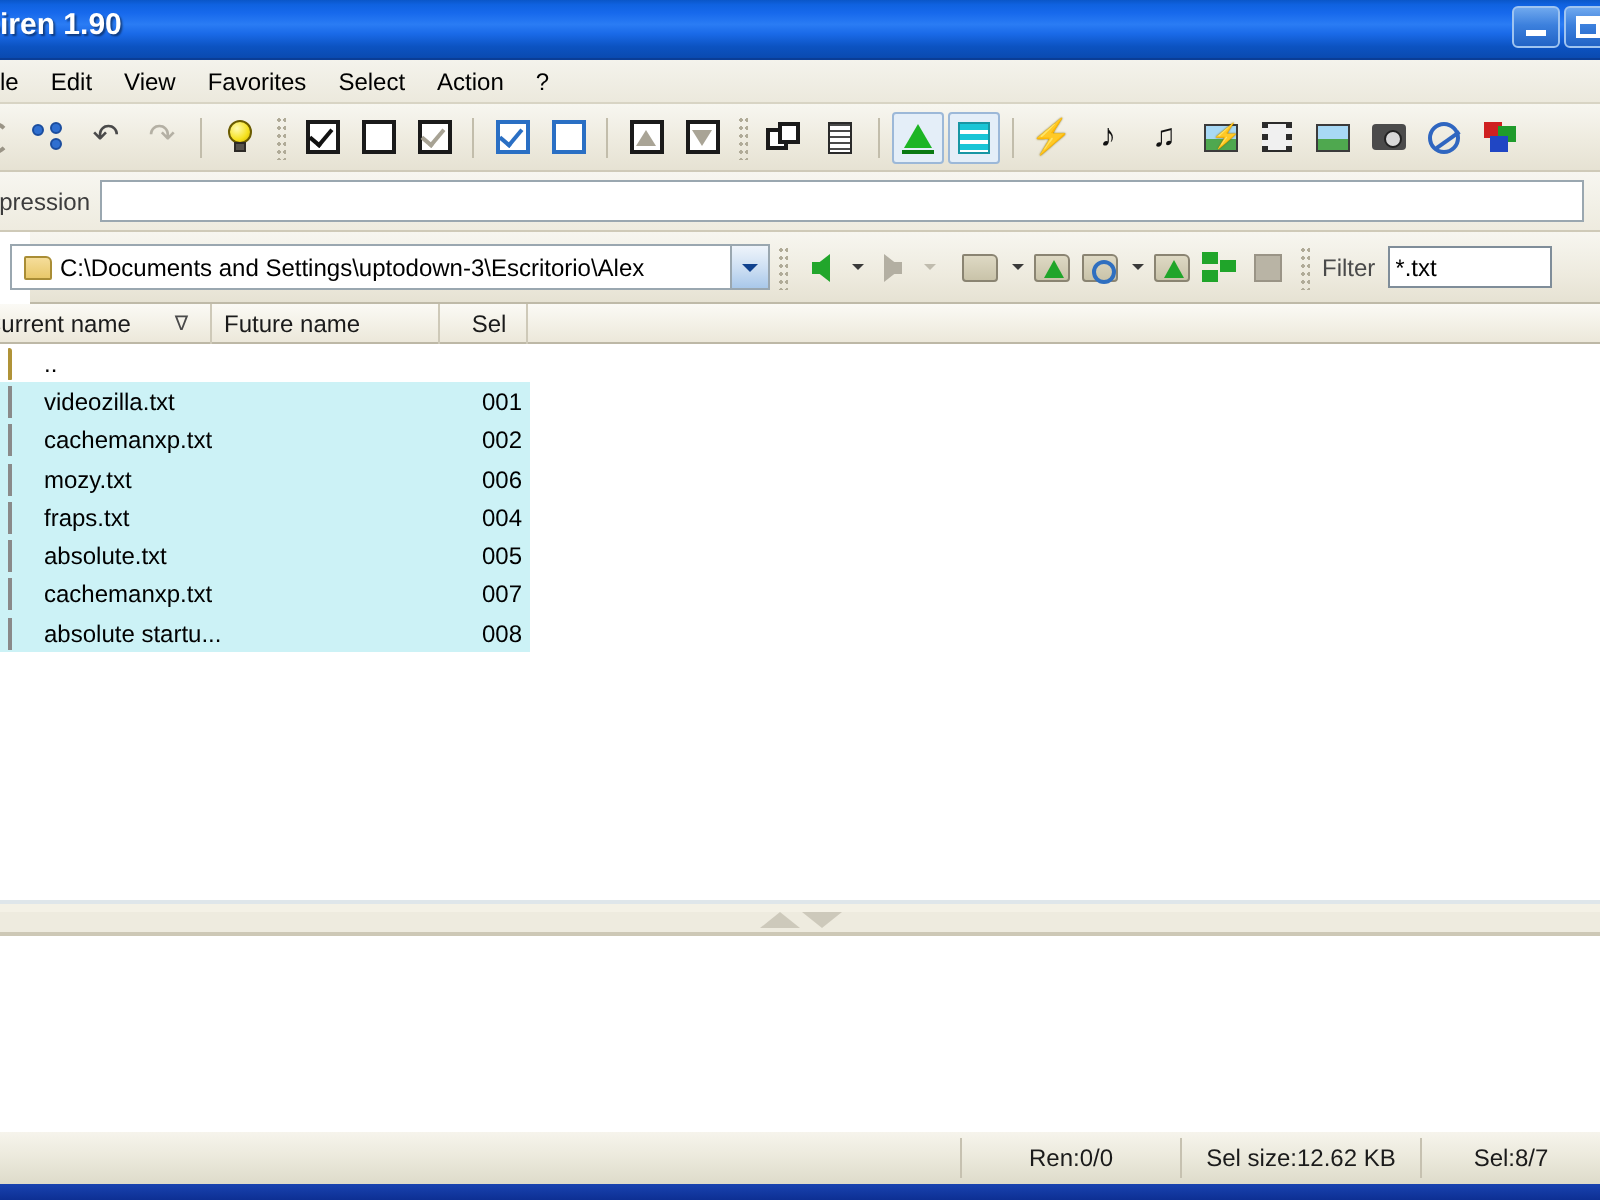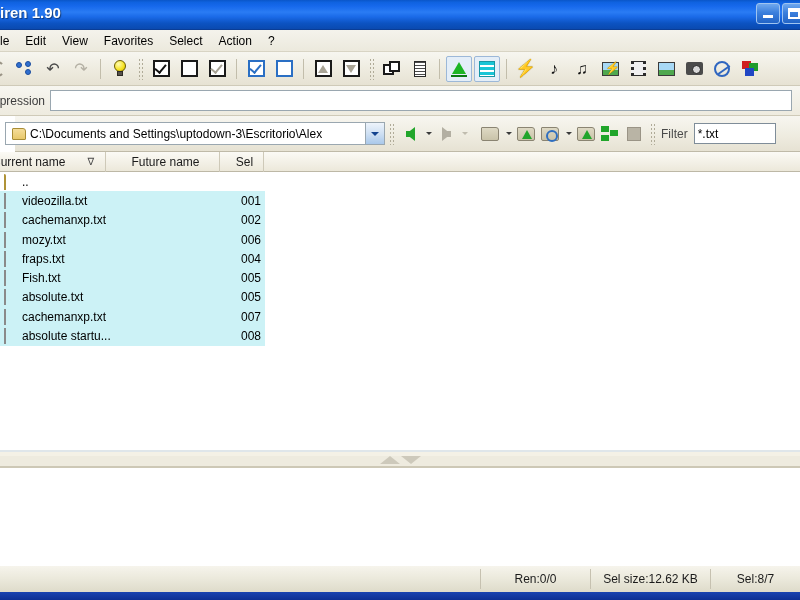--- a/index.html
+++ b/index.html
@@ -209,21 +209,21 @@
   
   .list-header {
     position: absolute; left: 0; top: 152px; width: 800px; height: 20px;
     background: linear-gradient(to bottom, #fbfaf5 0%, #ece8da 100%);
     border-bottom: 1px solid #bdb8a6;
     display: flex; align-items: center; font-size: 12px; color: #1b1b1b;
   }
   .col { height: 20px; display: flex; align-items: center; padding-left: 6px;
          border-right: 1px solid #cec9b8; position: relative; }
   .col-current { width: 120px; margin-left: -14px; }
-  .col-future  { width: 114px; justify-content: center; }
+  .col-future  { width: 114px; }
   .col-sel     { width: 44px; justify-content: center; }
   .col-rest    { flex: 1; border-right: none; }
   .sort-ind { margin-left: 22px; font-size: 10px; color: #4a4a4a; }
 
   
   .list-pane {
     position: absolute; left: 0; top: 172px; width: 800px; height: 278px;
     background: #ffffff; overflow: hidden;
   }
   .row { height: 19.3px; display: flex; align-items: center; font-size: 12px; color: #000; }
@@ -513,25 +513,20 @@
       <span class="row-name">mozy.txt</span>
       <span class="row-sel">006</span>
     </div>
     <div class="row sel">
       <span class="row-icon"><span class="doc-ic"></span></span>
       <span class="row-name">fraps.txt</span>
       <span class="row-sel">004</span>
     </div>
     <div class="row sel">
       <span class="row-icon"><span class="doc-ic"></span></span>
-      <span class="row-name">Fish.txt</span>
-      <span class="row-sel">005</span>
-    </div>
-    <div class="row sel">
-      <span class="row-icon"><span class="doc-ic"></span></span>
       <span class="row-name">absolute.txt</span>
       <span class="row-sel">005</span>
     </div>
     <div class="row sel">
       <span class="row-icon"><span class="doc-ic"></span></span>
       <span class="row-name">cachemanxp.txt</span>
       <span class="row-sel">007</span>
     </div>
     <div class="row sel">
       <span class="row-icon"><span class="doc-ic"></span></span>

